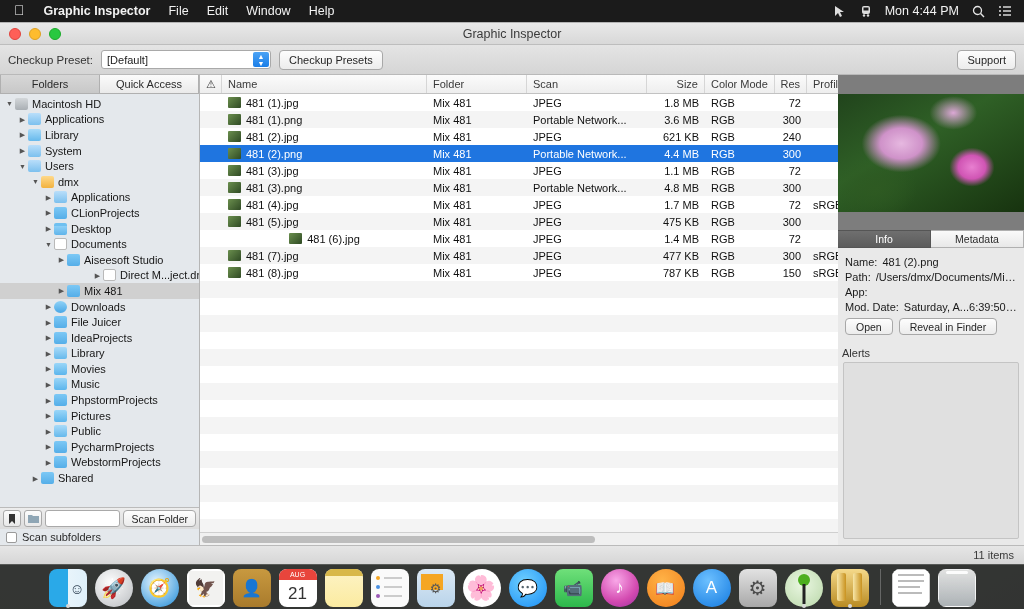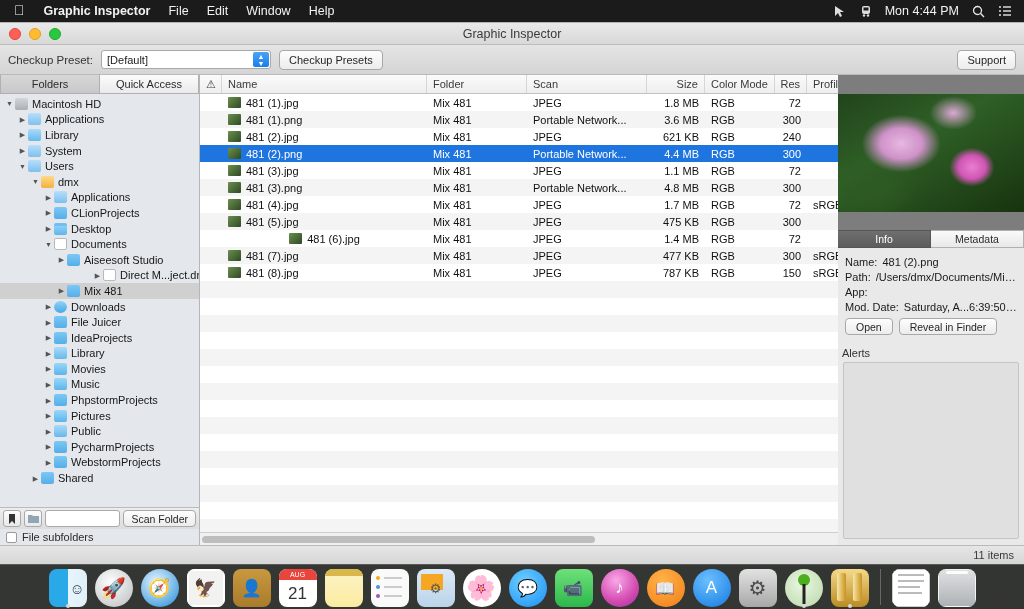--- a/index.html
+++ b/index.html
@@ -446,21 +446,21 @@
           <div class="mini-btn">
             <svg width="11" height="9" viewBox="0 0 11 9">
                 <path d="M0 1 h4 l1 1 h6 v7 h-11 Z" fill="#8fa6b5"></path>
               </svg>
           </div>
           <div class="scan-field" title=""></div>
           <div class="btn scanfolder-btn">Scan Folder</div>
         </div>
         <div class="sub-row">
           <span class="cbox"></span>
-          <span>File subfolders</span>
+          <span>Scan subfolders</span>
         </div>
       </div>
 
       <div class="table-pane">
         <div class="thead" id="thead">
             <div class="th" style="width: 22px; flex: 0 0 22px;">
               <span>⚠</span>
             </div>
             <div class="th" style="width: 205px; flex: 0 0 205px;">
               <span>Name</span>

